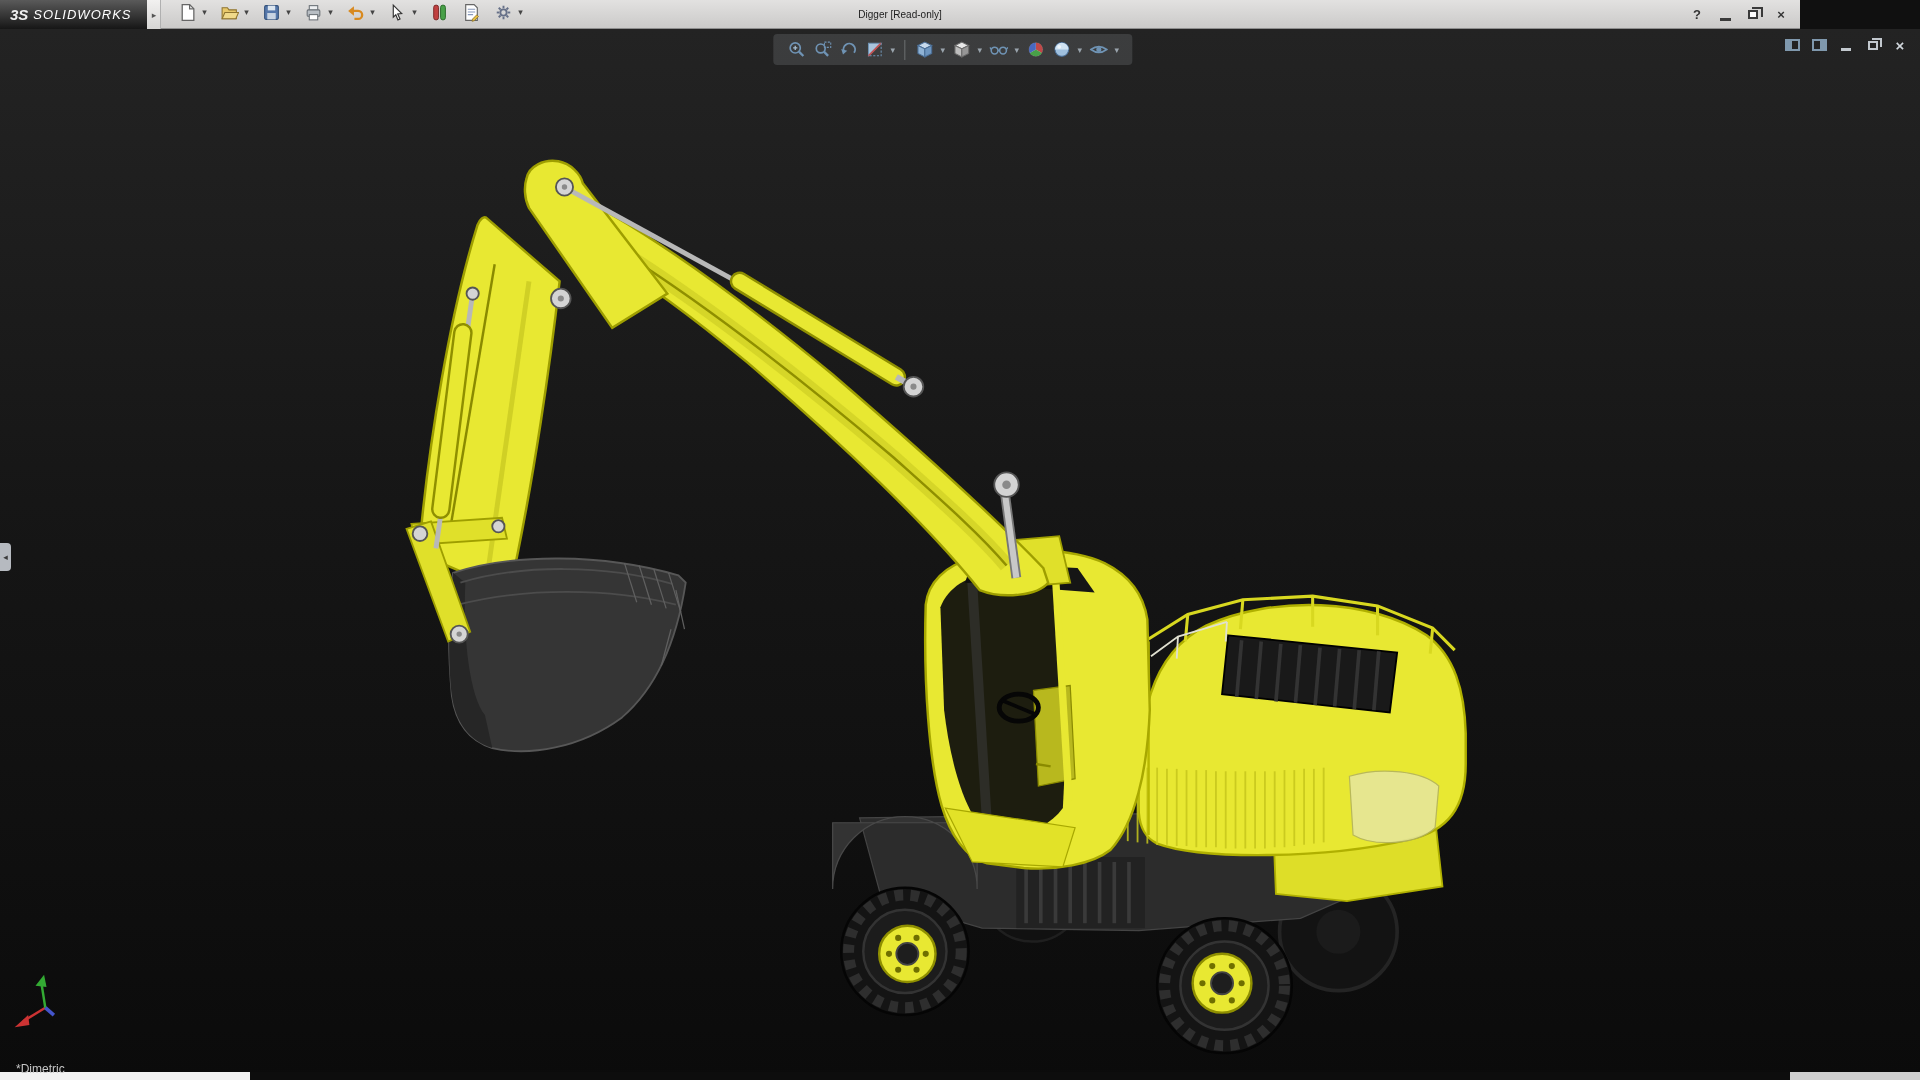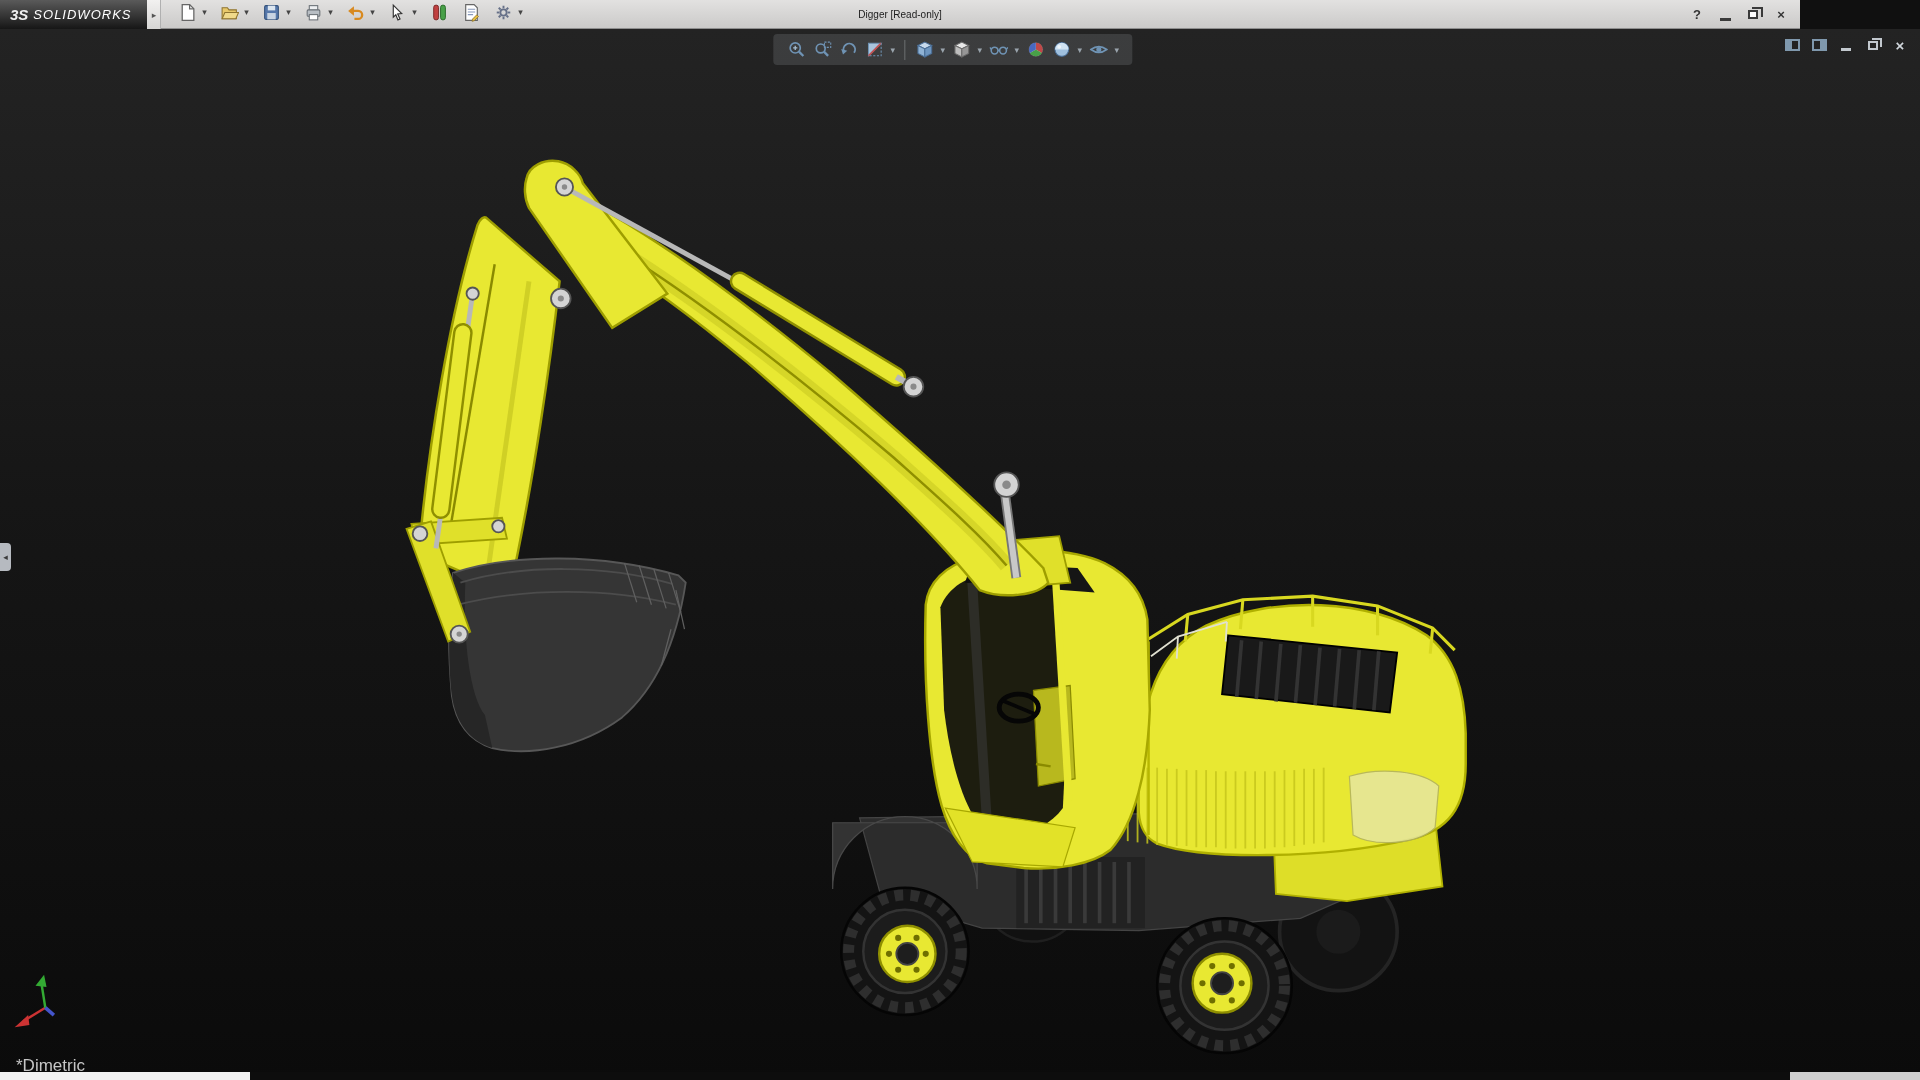--- a/index.html
+++ b/index.html
@@ -55,21 +55,21 @@
   .doc-restore::before { content:""; position:absolute; left:2px; top:-5px; width:8px; height:7px;
     border:2px solid #c2c8ce; border-bottom:none; border-left:none; }
   .doc-close { color:#d0d6dc; font-size:15px; font-weight:bold; line-height:1; }
 
   
   .panel-tab { position:absolute; left:0; top:514px; width:11px; height:28px;
     background:#b6bac0; border-radius:0 4px 4px 0; display:flex; align-items:center; justify-content:center;
     color:#3a3a3a; font-size:9px; cursor:pointer; }
 
   
-  .view-label { position:absolute; left:16px; bottom:4px; font-size:17px; color:#c6c6c6; z-index:5; }
+  .view-label { position:absolute; left:16px; bottom:4px; font-size:12px; color:#c6c6c6; z-index:5; }
 
   
   .status-strip { position:absolute; bottom:0; left:0; width:1920px; height:8px; display:flex; z-index:4; }
   .ss-left { width:250px; background:#f2f2f2; }
   .ss-mid { flex:1; background:#0d0d0d; }
   .ss-right { width:130px; background:#cfcfcf; }
 </style>
 </head>
 <body>
 

